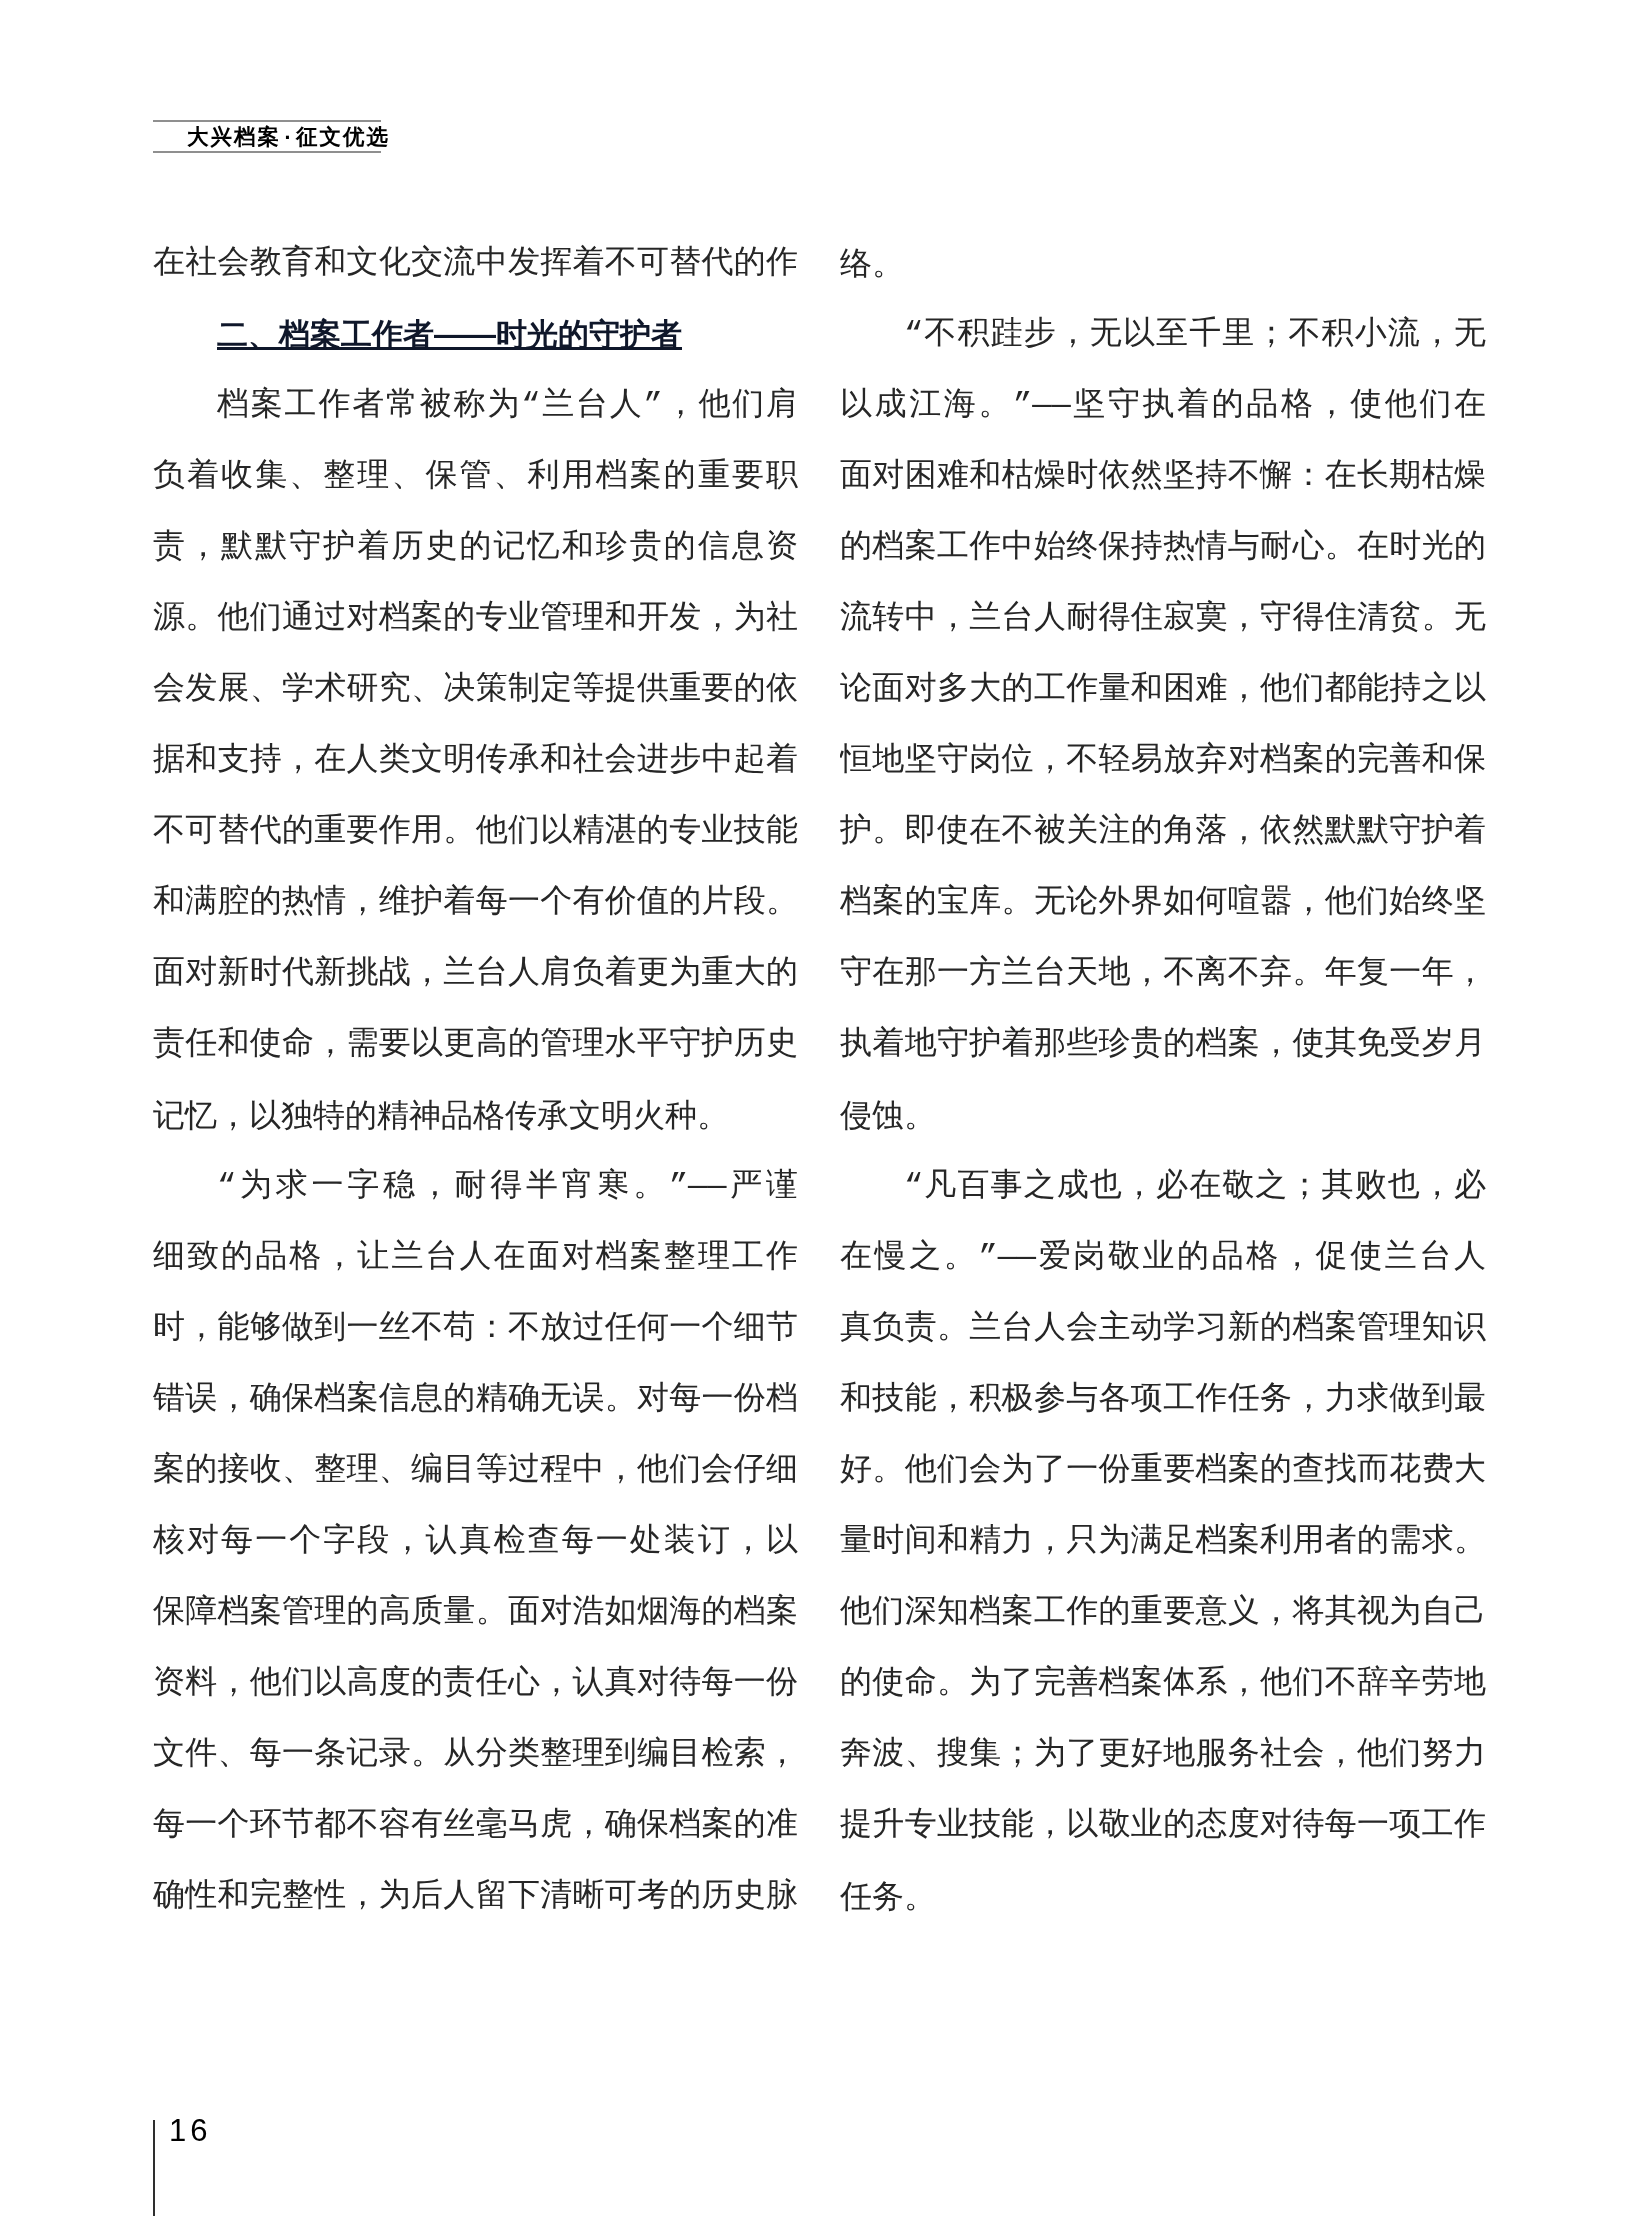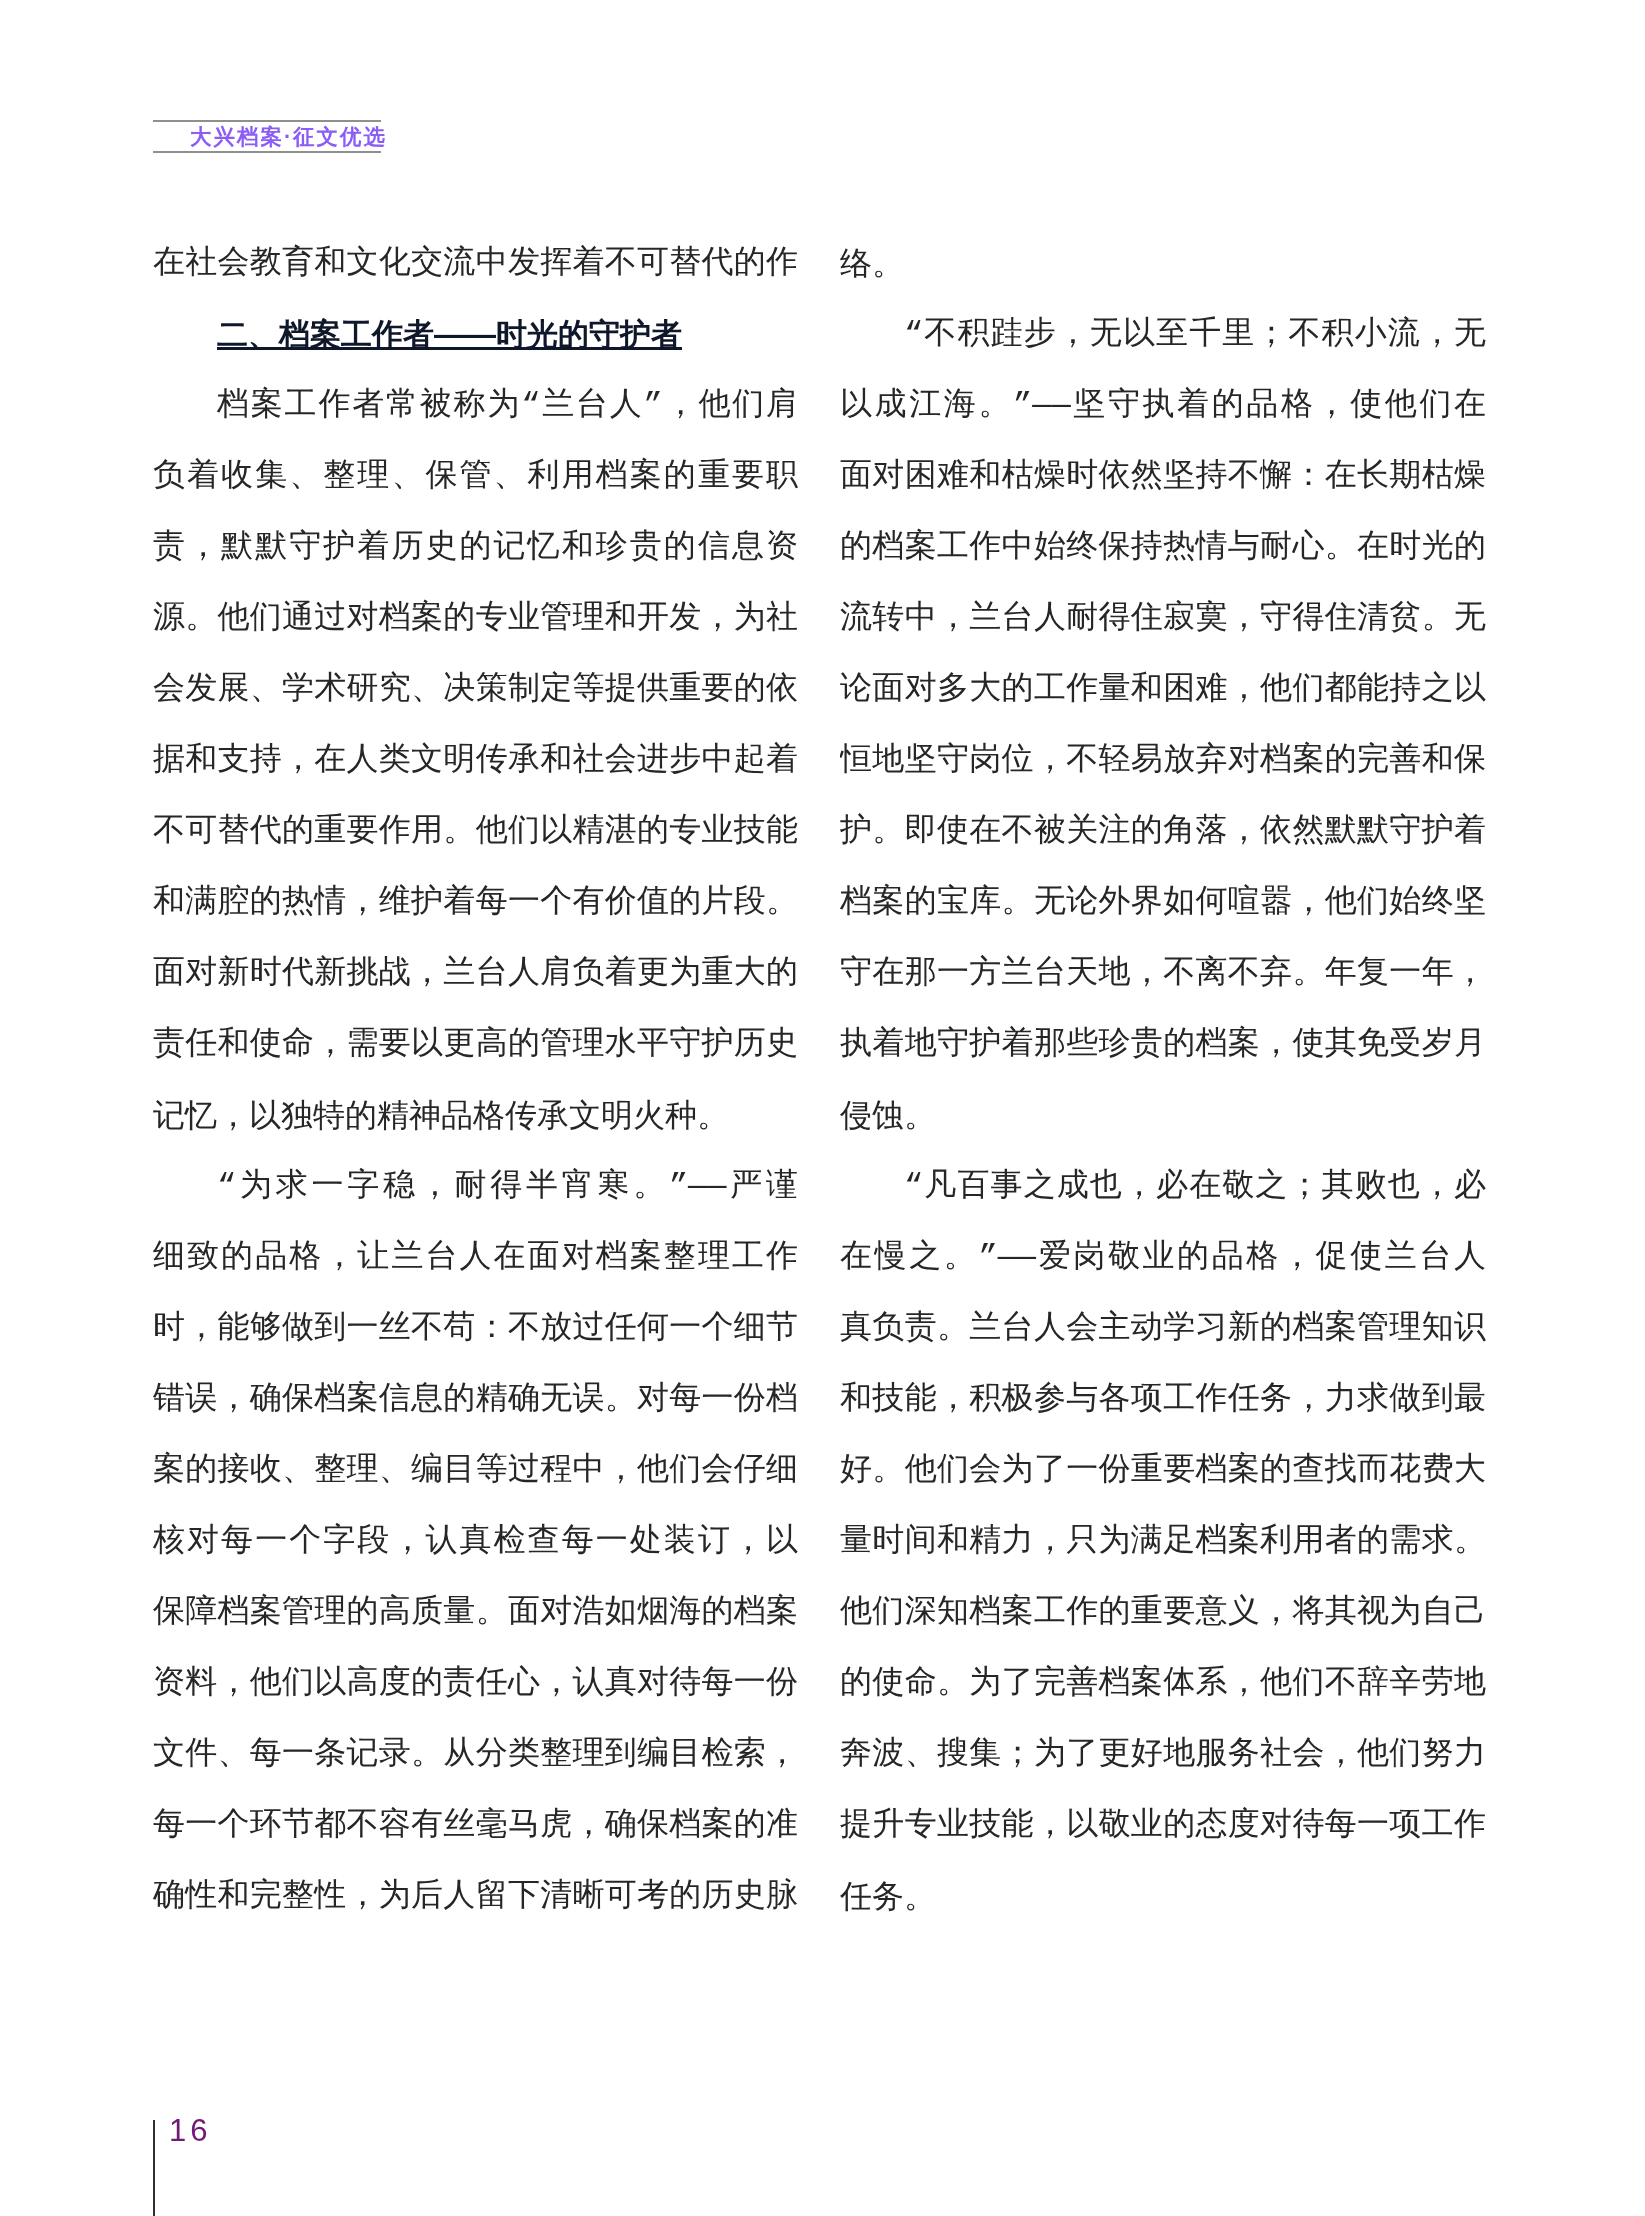--- a/index.html
+++ b/index.html
@@ -18,25 +18,25 @@
     top: 120px;
     width: 228px;
     height: 29px;
     border-top: 2px solid #8f8f8f;
     border-bottom: 2px solid #8f8f8f;
     display: flex;
     align-items: center;
     justify-content: center;
   }
   .header-title {
-    font-family: Liberation Sans, sans-serif;
+    font-family: Liberation Mono, monospace;
     font-weight: 700;
     font-size: 21.5px;
     letter-spacing: 2px;
-    color: #8b5cf6;
+    color: #000000;
     white-space: nowrap;
     margin-left: 43px;
   }
   
   .column {
     position: absolute;
     top: 228px;
     width: 645px;
     color: #262626;
   }
@@ -72,21 +72,21 @@
     height: 96px;
     background: #2e2e2e;
   }
   .page-number {
     position: absolute;
     left: 169px;
     top: 2111px;
     font-size: 31px;
     line-height: 40px;
     letter-spacing: 4px;
-    color: #701a75;
+    color: #000000;
   }
 </style>
 </head>
 <body>
 
 <div class="page">
 
   <div class="header-band">
     <span class="header-title">大兴档案·征文优选</span>
   </div>

